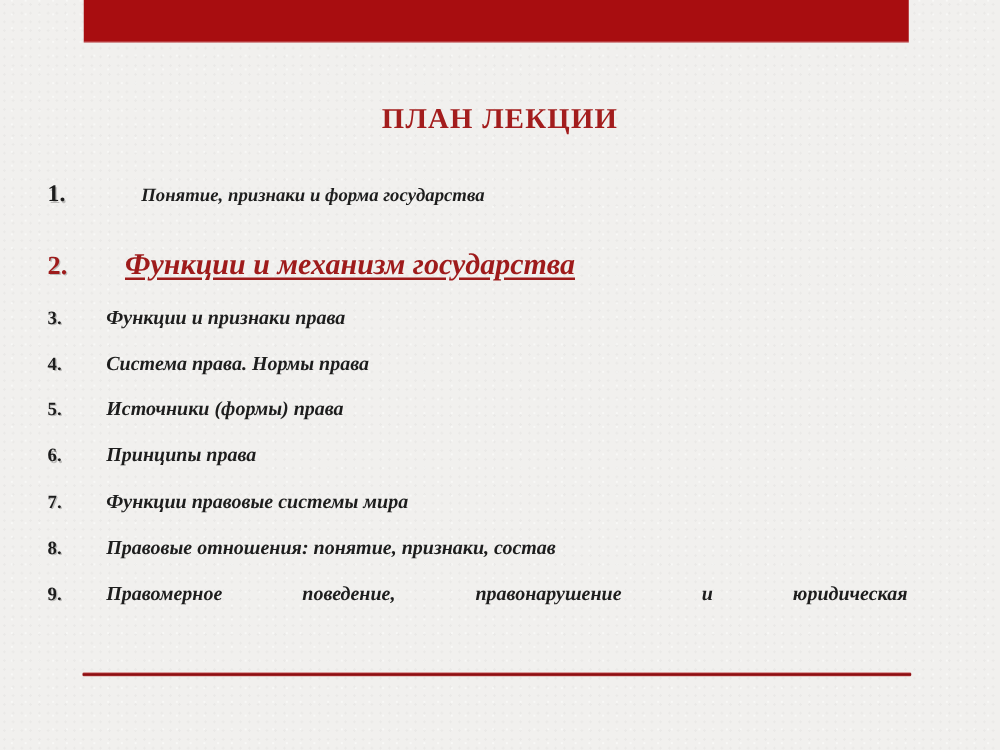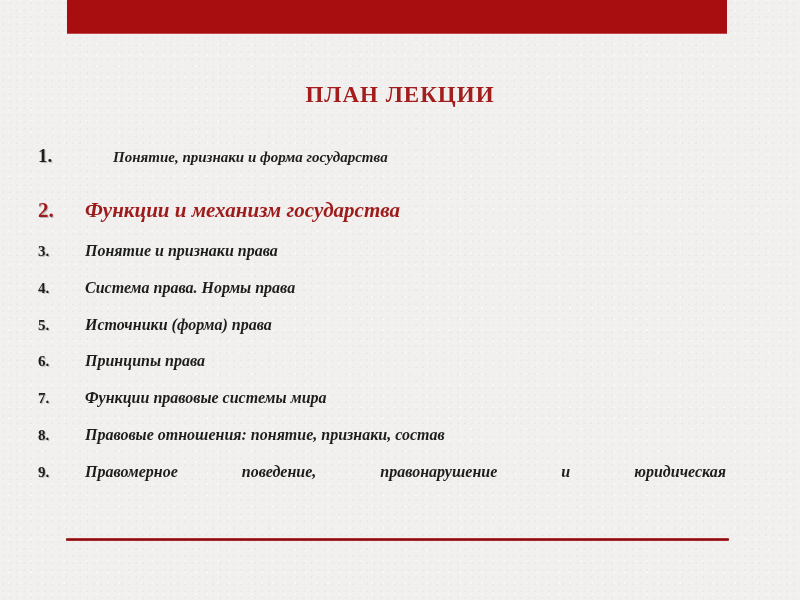--- a/index.html
+++ b/index.html
@@ -58,23 +58,25 @@
     font-style: italic;
     font-size: 16px;
     color: #1d1d1d;
   }
   .i1 { margin-bottom: 28px; }
   .i1 .num { font-size: 19px; }
   .i1 .text { font-size: 15px; margin-left: 28px; }
   .i2 { margin-bottom: 17px; }
   .i2 .num { font-size: 21px; color: #9e1b1b; }
   .i2 .text {
-    font-size: 21px;
+    font-size: 24px;
     color: #9e1b1b;
+    text-decoration: underline;
     text-underline-offset: 3px;
+    margin-left: 15px;
   }
   .i3, .i4, .i5, .i6, .i7, .i8 { margin-bottom: 16px; }
   .i9 .text .l1 {
     display: block;
     text-align: justify;
     text-align-last: justify;
   }
   .i9 .text .l2 { display: block; }
   .footer-line {
     position: absolute;
@@ -100,31 +102,31 @@
       <span class="text">Понятие, признаки и форма государства</span>
     </div>
 
     <div class="item i2">
       <span class="num">2.</span>
       <span class="text">Функции и механизм государства</span>
     </div>
 
     <div class="item i3">
       <span class="num">3.</span>
-      <span class="text">Понятие и признаки права</span>
+      <span class="text">Функции и признаки права</span>
     </div>
 
     <div class="item i4">
       <span class="num">4.</span>
       <span class="text">Система права. Нормы права</span>
     </div>
 
     <div class="item i5">
       <span class="num">5.</span>
-      <span class="text">Источники (форма) права</span>
+      <span class="text">Источники (формы) права</span>
     </div>
 
     <div class="item i6">
       <span class="num">6.</span>
       <span class="text">Принципы права</span>
     </div>
 
     <div class="item i7">
       <span class="num">7.</span>
       <span class="text">Функции правовые системы мира</span>

